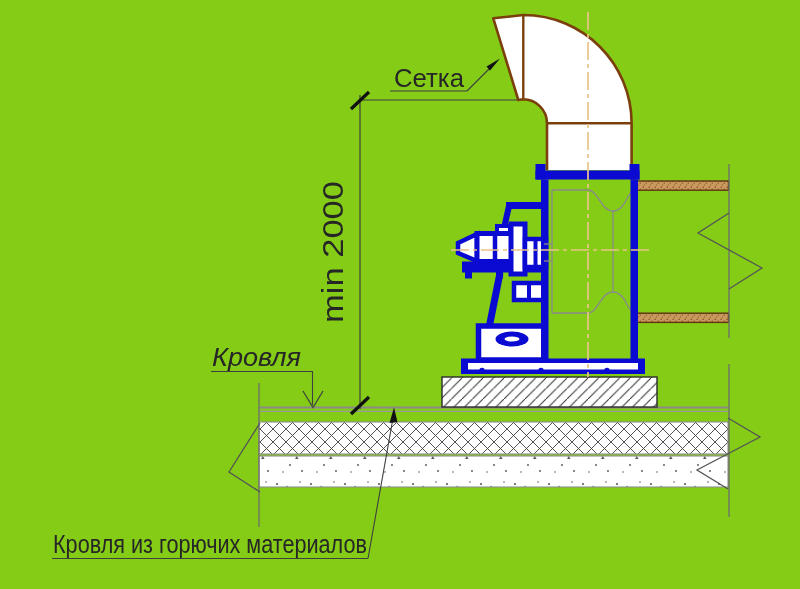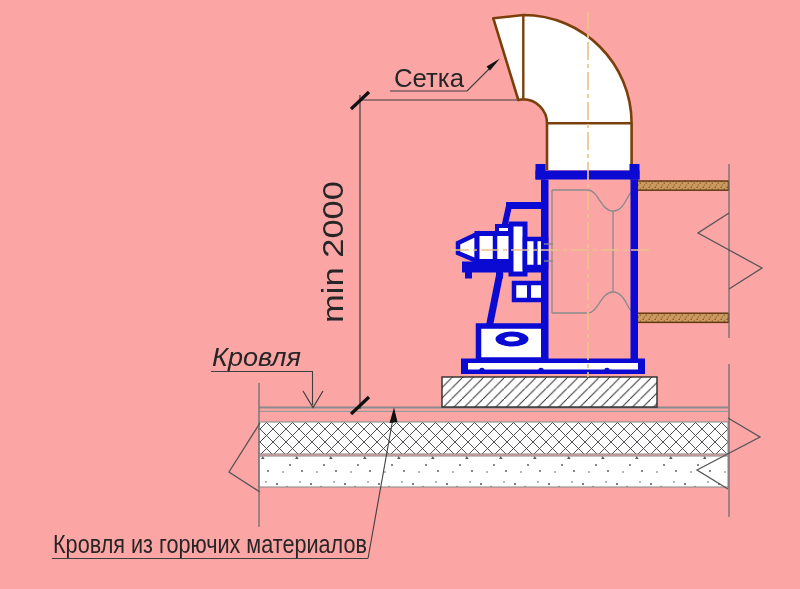--- a/index.html
+++ b/index.html
@@ -1,16 +1,16 @@
 <!DOCTYPE html>
 <html><head>
 <meta charset="utf-8">
 <style>
   html,body{margin:0;padding:0;background:#ffffff;}
-  .stage{position:relative;width:800px;height:589px;background:#fca5a5;overflow:hidden;}
+  .stage{position:relative;width:800px;height:589px;background:#84cc16;overflow:hidden;}
   svg{display:block;}
   .lbl{font-family:"Liberation Sans","DejaVu Sans",sans-serif;fill:#262626;}
   .lbl-italic{font-style:italic;}
 </style>
 </head>
 <body>
 
 <div class="stage">
 <svg width="800" height="589" viewBox="0 0 800 589">
   <defs>

